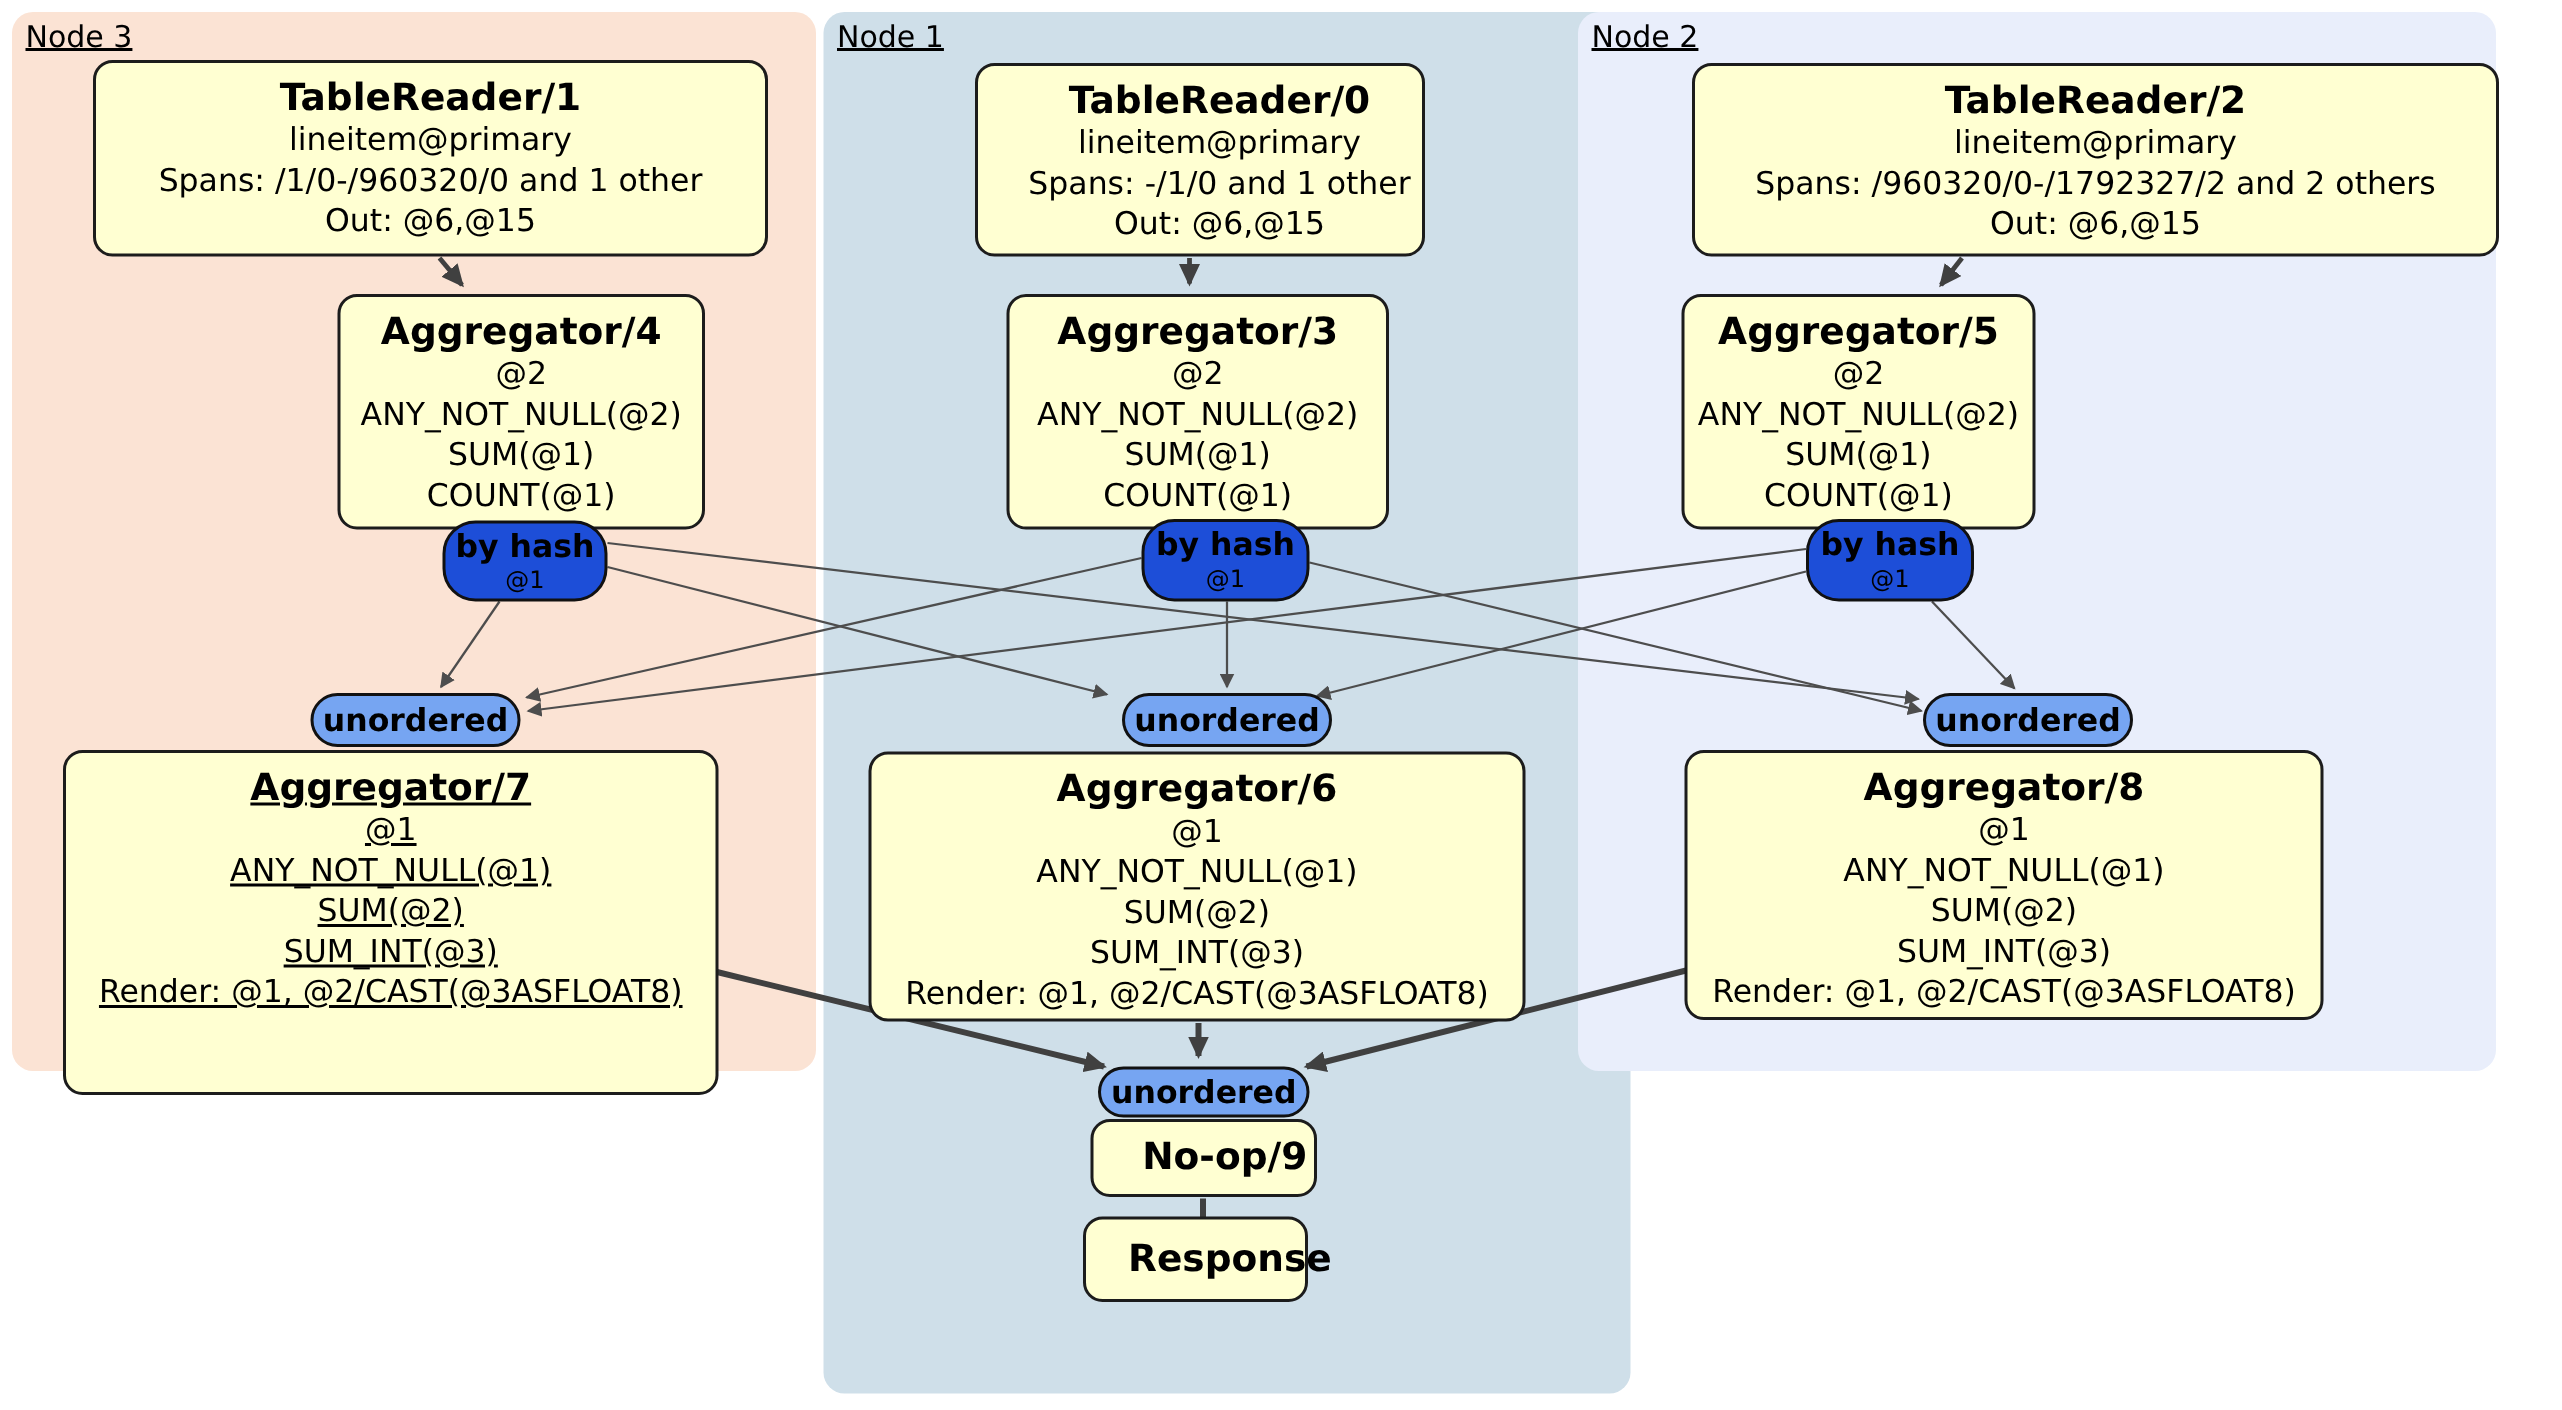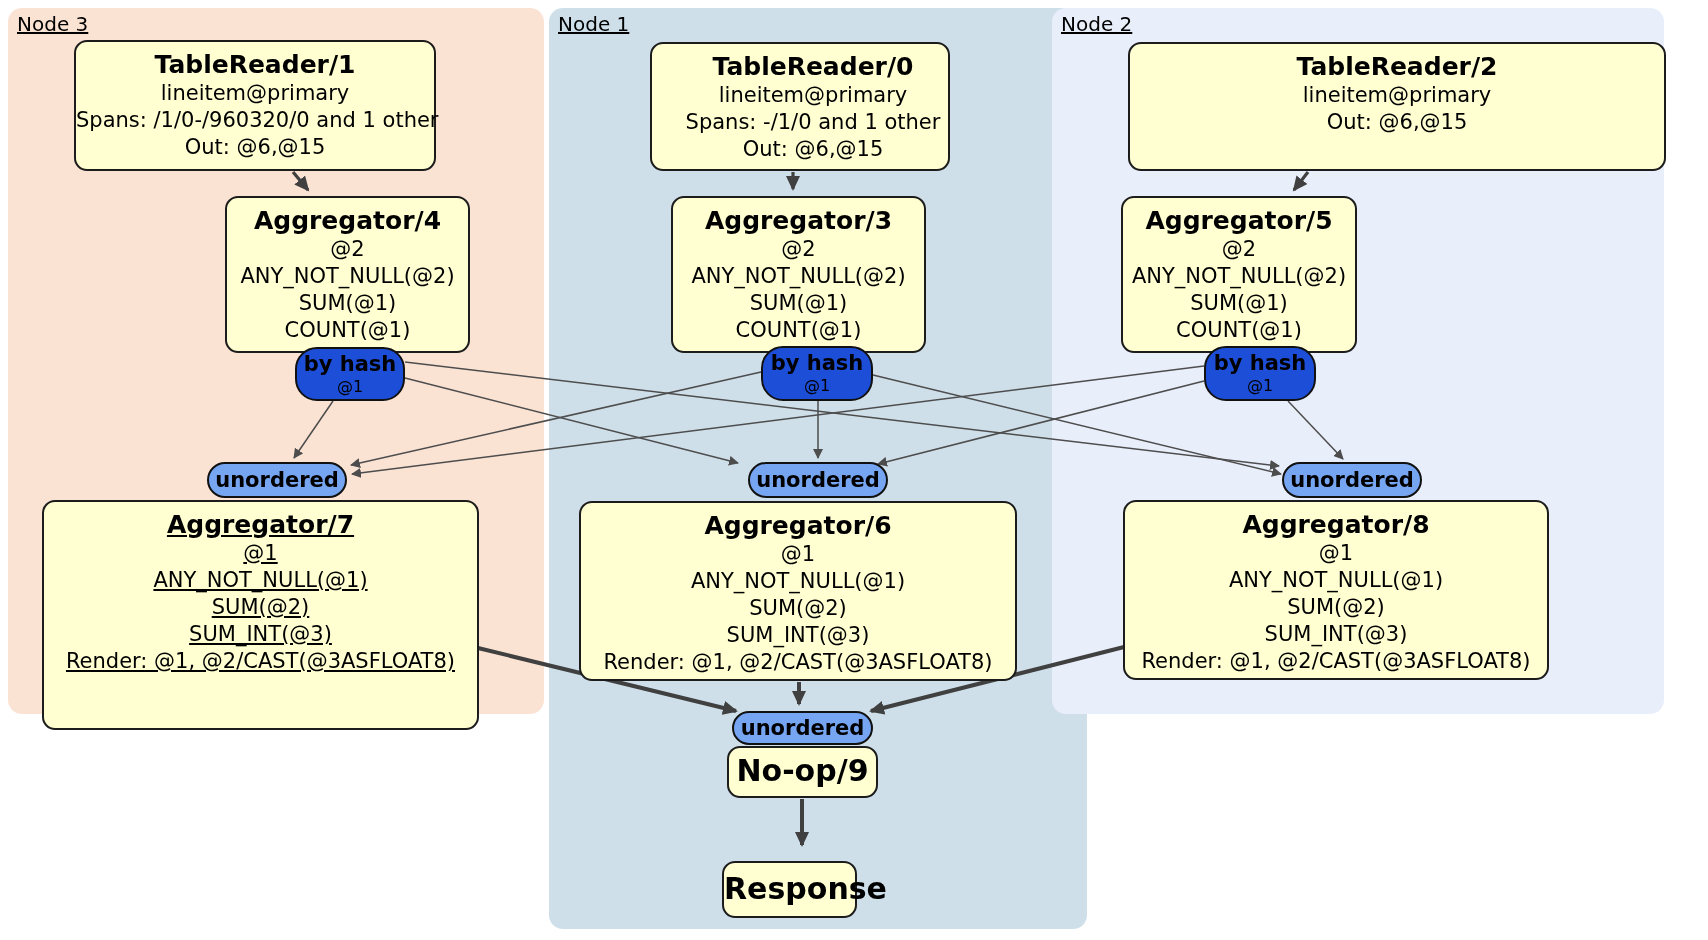--- a/index.html
+++ b/index.html
@@ -19,21 +19,21 @@
     position:absolute;box-sizing:border-box;border:2px solid #111;
     text-align:center;font-weight:bold;white-space:nowrap;
   }
   .hash{
     background:#1d4ed8;border-radius:22px;font-size:21px;line-height:24px;padding-top:3px;
   }
   .hash .sub{font-weight:normal;font-size:16px;line-height:22px;}
   .unordered{
     background:#76a5f2;border-radius:18px;font-size:21px;line-height:32px;
   }
-  .small-title{font-size:30px;font-weight:bold;line-height:46px;padding-top:0;}
+  .small-title{font-size:25px;font-weight:bold;line-height:46px;padding-top:0;padding-left:28px;}
   svg{position:absolute;left:0;top:0;}
 </style>
 </head>
 <body>
 
 <div id="stage">
 
   <div class="region" style="left:8px;top:8px;width:536px;height:706px;background:#fbe3d4;">
     <div class="region-label">Node 3</div>
   </div>
@@ -68,21 +68,21 @@
     <line x1="1204" y1="381" x2="878" y2="464" stroke="#4d4d4d" stroke-width="1.5" marker-end="url(#arrow-s)"></line>
     <line x1="1288" y1="401" x2="1343" y2="459" stroke="#4d4d4d" stroke-width="1.5" marker-end="url(#arrow-s)"></line>
 
     <line x1="478" y1="648" x2="736" y2="711" stroke="#404040" stroke-width="4" marker-end="url(#arrow-l)"></line>
     <line x1="799" y1="682" x2="799" y2="704" stroke="#404040" stroke-width="4" marker-end="url(#arrow-l)"></line>
     <line x1="1128" y1="646" x2="871" y2="711" stroke="#404040" stroke-width="4" marker-end="url(#arrow-l)"></line>
 
     <line x1="802" y1="799" x2="802" y2="845" stroke="#404040" stroke-width="4" marker-end="url(#arrow-l)"></line>
   </svg>
 
-  <div class="box" style="left:74px;top:40px;width:362px;height:131px;">
+  <div class="box" style="left:62px;top:40px;width:450px;height:131px;">
     <div class="title">TableReader/1</div>
     <div>lineitem@primary</div>
     <div>Spans: /1/0-/960320/0 and 1 other</div>
     <div>Out: @6,@15</div>
   </div>
   <div class="box" style="left:225px;top:196px;width:245px;height:157px;">
     <div class="title">Aggregator/4</div>
     <div>@2</div>
     <div>ANY_NOT_NULL(@2)</div>
     <div>SUM(@1)</div>
@@ -114,27 +114,28 @@
     <div class="title">Aggregator/6</div>
     <div>@1</div>
     <div>ANY_NOT_NULL(@1)</div>
     <div>SUM(@2)</div>
     <div>SUM_INT(@3)</div>
     <div>Render: @1, @2/CAST(@3ASFLOAT8)</div>
   </div>
   <div class="box small-title" style="left:727px;top:746px;width:151px;height:52px;padding-top:0;">
     <div>No-op/9</div>
   </div>
-  <div class="box small-title" style="left:722px;top:861px;width:135px;height:57px;padding-top:3px;">
+  <div class="box small-title" style="left:722px;top:811px;width:150px;height:57px;padding-top:3px;">
     <div>Response</div>
   </div>
 
   <div class="box" style="left:1128px;top:42px;width:538px;height:129px;">
     <div class="title">TableReader/2</div>
     <div>lineitem@primary</div>
+    <div>Spans: /960320/0-/1792327/2 and 2 others</div>
     <div>Out: @6,@15</div>
   </div>
   <div class="box" style="left:1121px;top:196px;width:236px;height:157px;">
     <div class="title">Aggregator/5</div>
     <div>@2</div>
     <div>ANY_NOT_NULL(@2)</div>
     <div>SUM(@1)</div>
     <div>COUNT(@1)</div>
   </div>
   <div class="box" style="left:1123px;top:500px;width:426px;height:180px;">

